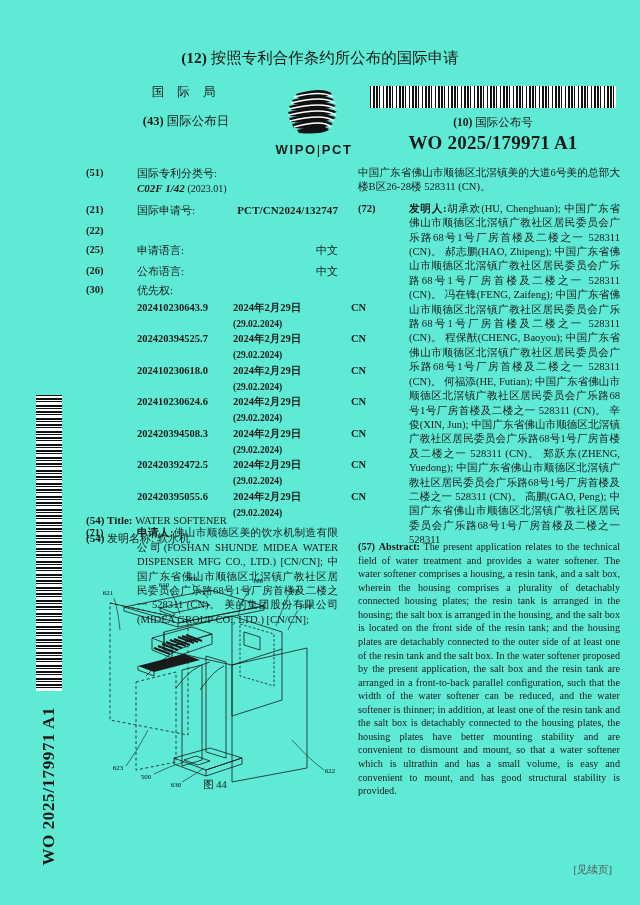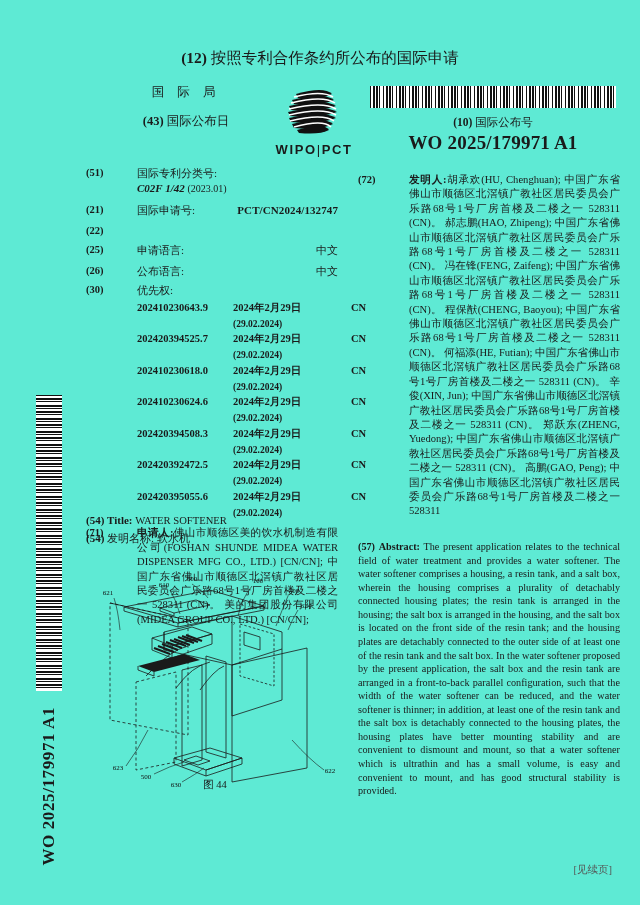--- a/index.html
+++ b/index.html
@@ -387,20 +387,21 @@
         <div class="fnum">(71)</div>
         <div class="fbody">
           <div class="para">
             <b>申请人:</b><span>佛山市顺德区美的饮水机制造有限公司(FOSHAN SHUNDE MIDEA WATER DISPENSER MFG CO., LTD.) [CN/CN]; 中国广东省佛山市顺德区北滘镇广教社区居民委员会广乐路68号1号厂房首楼及二楼之一 528311 (CN)。 美的集团股份有限公司(MIDEA GROUP CO., LTD.) [CN/CN];</span>
           </div>
         </div>
       </div>
     </div>
 
     <div class="col-right">
+      <div class="para">中国广东省佛山市顺德区北滘镇美的大道6号美的总部大楼B区26-28楼 528311 (CN)。</div>
 
       <div class="field" style="margin-top:7px">
         <div class="fnum">(72)</div>
         <div class="fbody">
           <div class="para">
             <b>发明人:</b><span>胡承欢(HU, Chenghuan); 中国广东省佛山市顺德区北滘镇广教社区居民委员会广乐路68号1号厂房首楼及二楼之一 528311 (CN)。 郝志鹏(HAO, Zhipeng); 中国广东省佛山市顺德区北滘镇广教社区居民委员会广乐路68号1号厂房首楼及二楼之一 528311 (CN)。 冯在锋(FENG, Zaifeng); 中国广东省佛山市顺德区北滘镇广教社区居民委员会广乐路68号1号厂房首楼及二楼之一 528311 (CN)。 程保猷(CHENG, Baoyou); 中国广东省佛山市顺德区北滘镇广教社区居民委员会广乐路68号1号厂房首楼及二楼之一 528311 (CN)。 何福添(HE, Futian); 中国广东省佛山市顺德区北滘镇广教社区居民委员会广乐路68号1号厂房首楼及二楼之一 528311 (CN)。 辛俊(XIN, Jun); 中国广东省佛山市顺德区北滘镇广教社区居民委员会广乐路68号1号厂房首楼及二楼之一 528311 (CN)。 郑跃东(ZHENG, Yuedong); 中国广东省佛山市顺德区北滘镇广教社区居民委员会广乐路68号1号厂房首楼及二楼之一 528311 (CN)。 高鹏(GAO, Peng); 中国广东省佛山市顺德区北滘镇广教社区居民委员会广乐路68号1号厂房首楼及二楼之一 528311</span>
           </div>
         </div>
       </div>
     </div>

